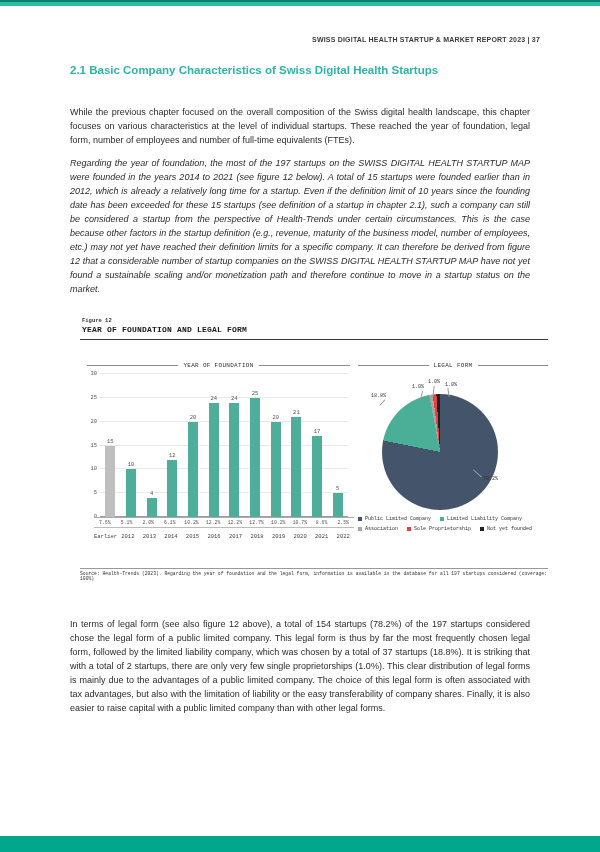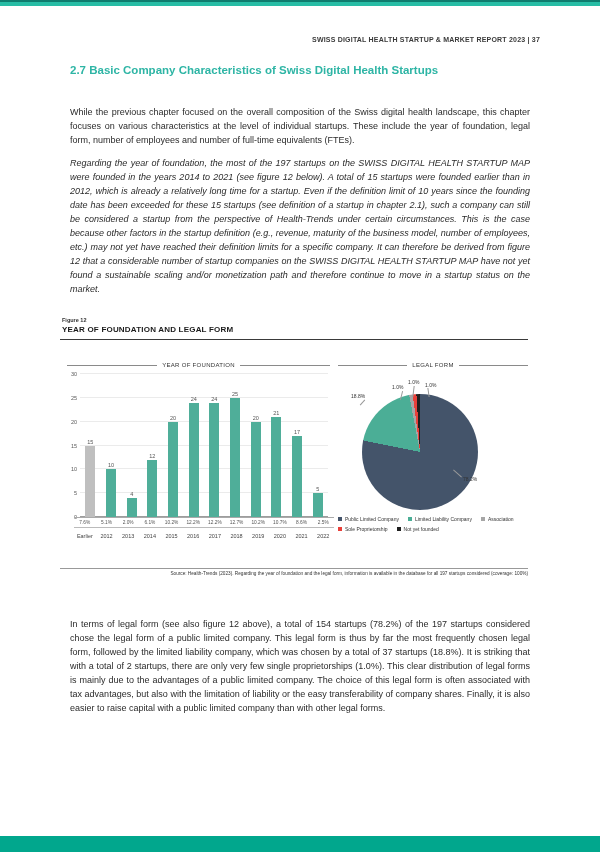--- a/index.html
+++ b/index.html
@@ -10,21 +10,21 @@
   .topbar{position:absolute;top:0;left:0;width:600px;height:6px;
     background:linear-gradient(to bottom,#0f7c6e 0%,#0f7c6e 38%,#27bda5 38%,#27bda5 100%);}
   .page-header{position:absolute;top:36px;left:70px;right:60px;text-align:right;
     font-size:7px;font-weight:bold;color:#3a3a3a;letter-spacing:.2px;}
   .section-title{position:absolute;top:64px;left:70px;right:60px;
     font-size:11.5px;font-weight:bold;color:#2eb5a5;}
   .para{position:absolute;left:70px;width:460px;font-size:9px;line-height:14px;
     color:#2b2b2b;text-align:justify;}
   #para1{top:105px;} #para2{top:156px;font-style:italic;} #para3{top:617px;}
 
-  .fig{position:absolute;top:317px;left:60px;width:468px;height:268px;}
+  .fig{position:absolute;top:317px;left:80px;width:468px;height:268px;font-family:Liberation Mono, monospace;}
   .fig-label{position:absolute;top:0;left:2px;font-size:5.5px;font-weight:bold;color:#333;}
   .fig-title{position:absolute;top:8px;left:2px;font-size:8px;font-weight:bold;color:#1a1a1a;letter-spacing:.2px;}
   .fig-rule{position:absolute;top:22px;left:0;width:100%;border-top:1.5px solid #3a3a3a;}
 
   .chart-title-row{position:absolute;display:flex;align-items:center;gap:5px;
     font-size:6px;color:#333;letter-spacing:.3px;white-space:nowrap;}
   .chart-title-row .tline{flex:1;height:0;border-top:1px solid #8a8a8a;}
   #bar-title-row{top:45px;left:7px;width:263px;}
   #pie-title-row{top:45px;left:278px;width:190px;}
 
@@ -67,23 +67,23 @@
 
   .footer{position:absolute;bottom:0;left:0;width:600px;height:16px;background:#01a78d;}
 </style>
 </head>
 <body>
 
 <div class="topbar"></div>
 
 <div class="page-header">SWISS DIGITAL HEALTH STARTUP &amp; MARKET REPORT 2023  | 37</div>
 
-<div class="section-title">2.7 Basic Company Characteristics of Swiss Digital Health Startups</div>
-
-<div class="para" id="para1">While the previous chapter focused on the overall composition of the Swiss digital health landscape, this chapter focuses on various characteristics at the level of individual startups. These include the year of foundation, legal form, number of employees and number of full-time equivalents (FTEs).</div>
+<div class="section-title">2.1 Basic Company Characteristics of Swiss Digital Health Startups</div>
+
+<div class="para" id="para1">While the previous chapter focused on the overall composition of the Swiss digital health landscape, this chapter focuses on various characteristics at the level of individual startups. These reached the year of foundation, legal form, number of employees and number of full-time equivalents (FTEs).</div>
 <div class="para" id="para2">Regarding the year of foundation, the most of the 197 startups on the SWISS DIGITAL HEALTH STARTUP MAP were founded in the years 2014 to 2021 (see figure 12 below). A total of 15 startups were founded earlier than in 2012, which is already a relatively long time for a startup. Even if the definition limit of 10 years since the founding date has been exceeded for these 15 startups (see definition of a startup in chapter 2.1), such a company can still be considered a startup from the perspective of Health-Trends under certain circumstances. This is the case because other factors in the startup definition (e.g., revenue, maturity of the business model, number of employees, etc.) may not yet have reached their definition limits for a specific company. It can therefore be derived from figure 12 that a considerable number of startup companies on the SWISS DIGITAL HEALTH STARTUP MAP have not yet found a sustainable scaling and/or monetization path and therefore continue to move in a startup status on the market.</div>
 
 <div class="fig">
   <div class="fig-label">Figure 12</div>
   <div class="fig-title">YEAR OF FOUNDATION AND LEGAL FORM</div>
   <div class="fig-rule"></div>
 
   <div class="chart-title-row" id="bar-title-row">
     <div class="tline"></div>
     <span>YEAR OF FOUNDATION</span>

